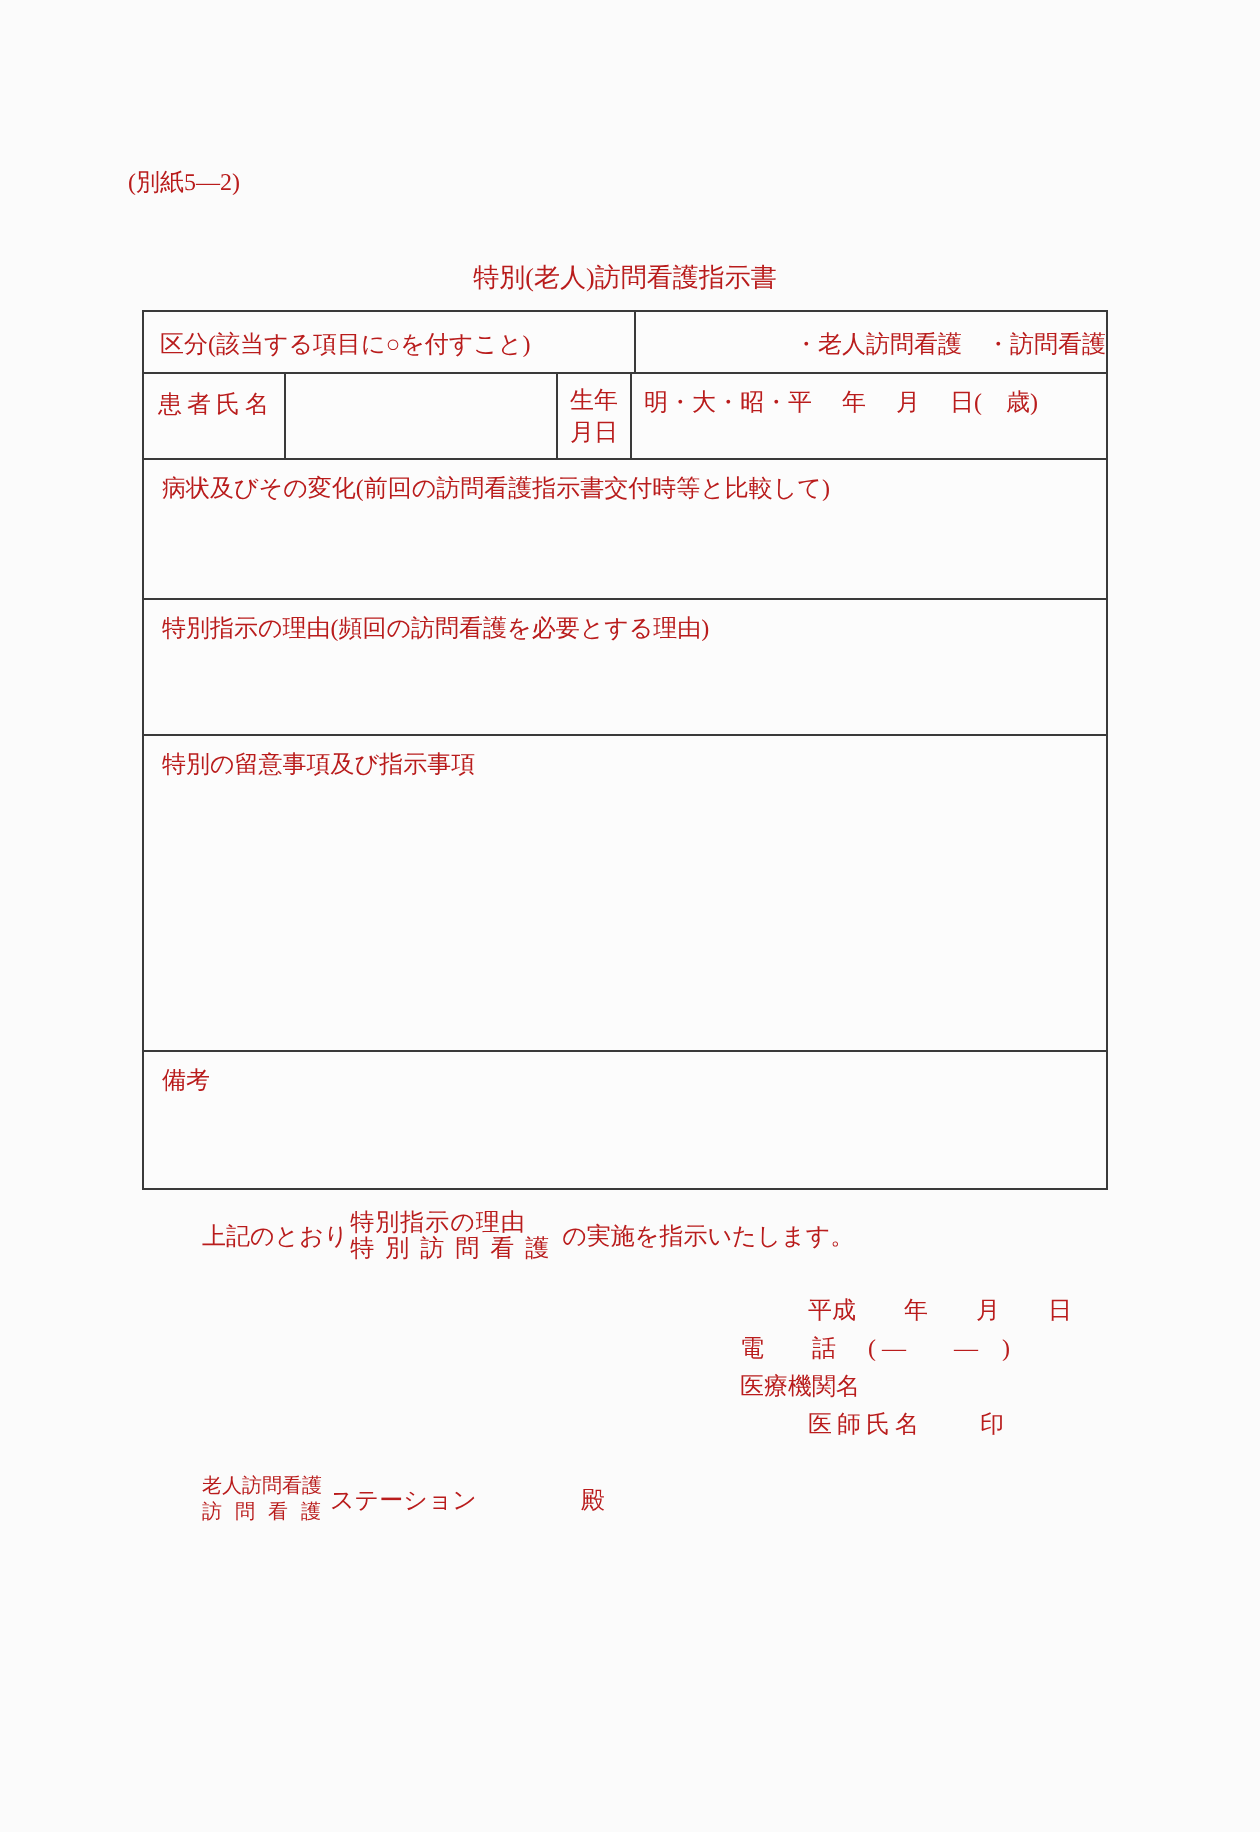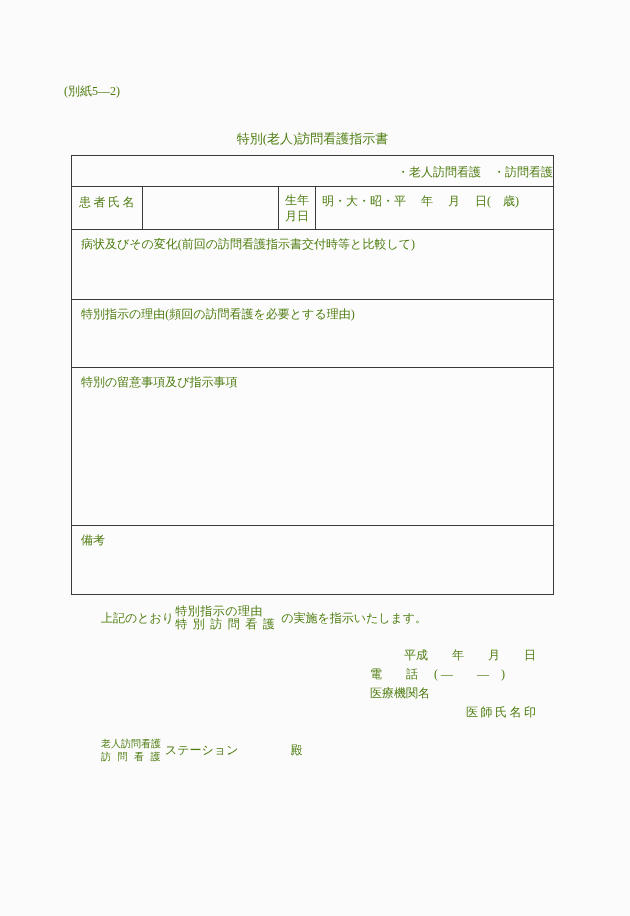--- a/index.html
+++ b/index.html
@@ -1,21 +1,21 @@
 <!DOCTYPE html>
 <html><head>
 <meta charset="utf-8">
 <style>
   html,body { margin:0; padding:0; }
   body { background:#f7f7f7; }
   .page {
     position:relative; width:630px; height:916px; margin:0 auto;
     background:#fbfbfb; overflow:hidden;
     font-family:"Liberation Serif","DejaVu Serif",serif;
-    font-size:12px; color:#4d7c0f;
+    font-size:12px; color:#b91c1c;
   }
   .attach { position:absolute; left:64px; top:84px; line-height:15px; }
   .title  { position:absolute; left:71px; top:131px; width:483px; text-align:center;
             font-size:13px; line-height:15px; }
 
   
   .tbl { position:absolute; left:71px; top:155px; width:483px; height:440px;
          border:1px solid #3a3a3a; box-sizing:border-box; background:#fcfcfc; }
   .row { display:flex; box-sizing:border-box; }
   .row + .row { border-top:1px solid #3a3a3a; }
@@ -42,41 +42,44 @@
   .statement { position:absolute; left:101px; top:605px; display:flex; align-items:center; white-space:nowrap; }
   .stack { margin:0 1px; }
   .stack .l1 { line-height:13px; letter-spacing:0.5px; }
   .stack .l2 { line-height:13px; letter-spacing:5.5px; }
 
   
   .issuer { position:absolute; left:370px; top:646px; width:166px; line-height:19px; white-space:nowrap; }
   .issuer .date-line { padding-left:34px; }
   .ilbl { display:inline-block; width:64px; }
   .fax-lbl { padding-left:5px; box-sizing:border-box; }
-  .doctor-line { display:flex; justify-content:flex-end; }
+  .doctor-line { display:flex; justify-content:center;gap:28px; }
   .doctor-line .dlbl { letter-spacing:2.5px; }
 
   
   .addressee { position:absolute; left:101px; top:737px; display:flex; align-items:center; white-space:nowrap; }
   .astack { width:62px; font-size:10px; }
   .astack .l1 { line-height:13px; }
   .astack .l2 { line-height:13px; letter-spacing:6.5px; }
   .station { margin-left:2px; }
   .tono { margin-left:52px; }
 </style>
 </head>
 <body>
 
 <div class="page">
 
   <div class="attach">(別紙5―2)</div>
   <div class="title">特別(老人)訪問看護指示書</div>
 
   <div class="tbl">
     <div class="row r1">
+      <div class="cell c-kubun">
+        <span>区分(該当する項目に○を付すこと)</span>
+      </div>
       <div class="cell c-opts">
         <span>・老人訪問看護　・訪問看護</span>
       </div>
     </div>
 
     <div class="row r2">
       <div class="cell c-pname-l">
         <span>患者氏名</span>
       </div>
       <div class="cell c-pname-v">

